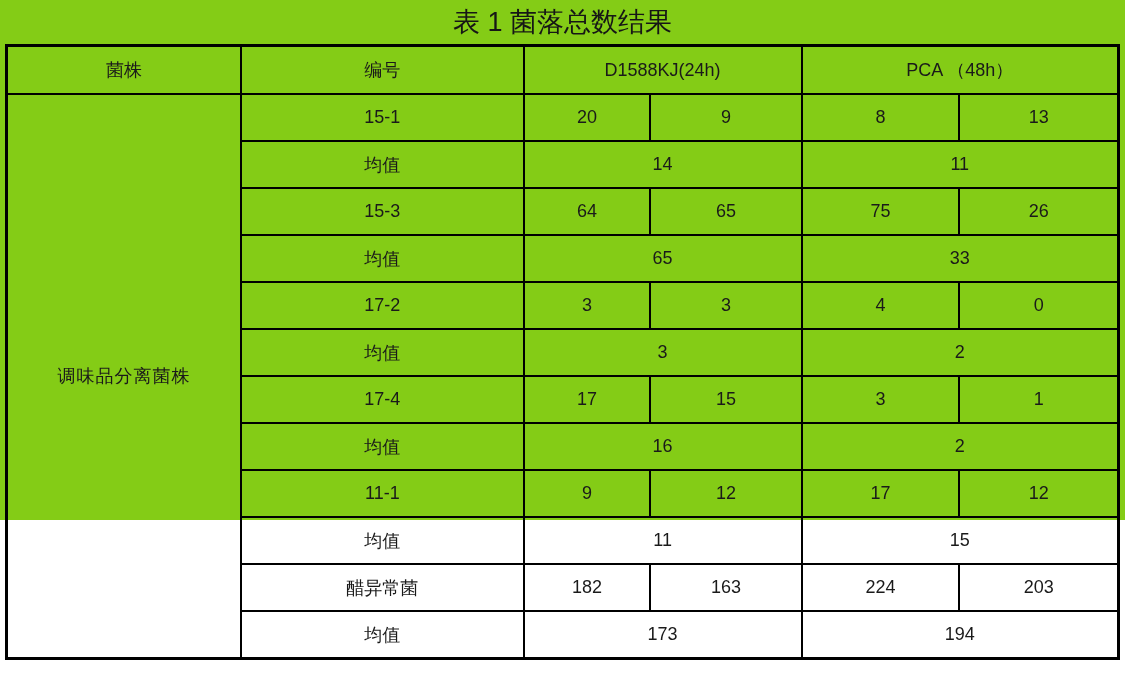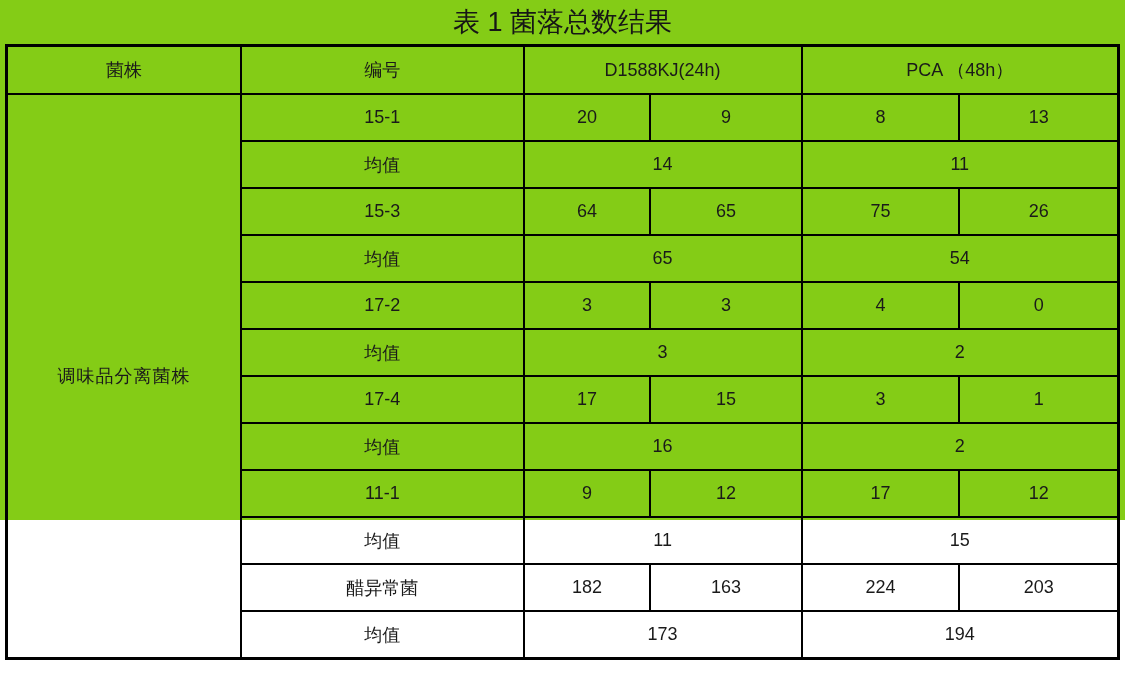--- a/index.html
+++ b/index.html
@@ -96,21 +96,21 @@
       <tr>
         <td>15-3</td>
         <td>64</td>
         <td>65</td>
         <td>75</td>
         <td>26</td>
       </tr>
       <tr>
         <td>均值</td>
         <td colspan="2">65</td>
-        <td colspan="2">54</td>
+        <td colspan="2">33</td>
       </tr>
       <tr>
         <td>17-2</td>
         <td>3</td>
         <td>3</td>
         <td>4</td>
         <td>0</td>
       </tr>
       <tr>
         <td>均值</td>

